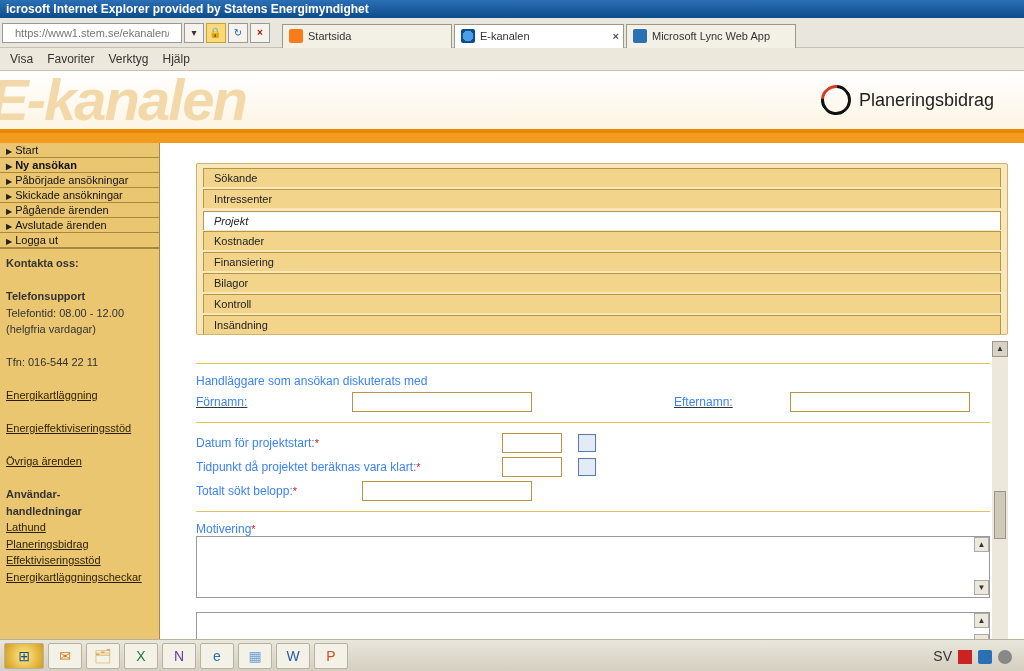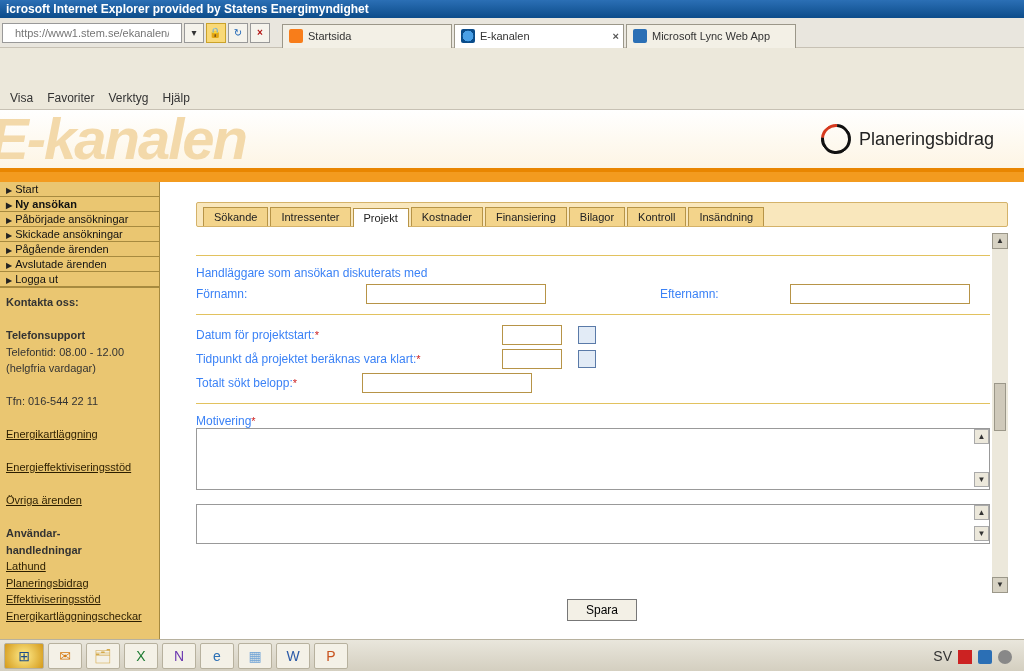--- a/index.html
+++ b/index.html
@@ -43,21 +43,21 @@
   .fav-orange { background: #f87d1a; }
   .fav-ie { background: radial-gradient(circle, #4aa0e6 55%, #0a4c8a 56%); }
   .fav-lync { background: #2b6fb5; }
   .tab-x { position: absolute; right: 4px; font-weight: bold; color: #555; cursor: pointer; }
 
   
   .menubar {
     background: #ece8db; border-bottom: 1px solid #c7c1b4;
     display: flex; gap: 14px; padding: 4px 10px; font-size: 12px;
   }
-  .menubar span { cursor: pointer; margin-top: 39px; }
+  .menubar span { cursor: pointer; }
 
   
   .banner {
     height: 62px; background: linear-gradient(#fff, #fdf5e4);
     border-bottom: 4px solid #e98600; position: relative; overflow: hidden;
   }
   .banner-text {
     font-family: Arial, sans-serif; font-style: italic; font-weight: bold;
     font-size: 58px; color: #f3d9aa; margin-left: -10px; line-height: 58px;
     letter-spacing: -2px;
@@ -86,27 +86,27 @@
   }
   .nav a::before { content: "▶"; font-size: 8px; margin-right: 3px; color: #222; }
   .nav a.sel { font-weight: bold; }
   .side-block { padding: 6px 6px 10px 6px; line-height: 1.5; }
   .side-block b { display: block; }
   .side-block a.link { color: #2c1e00; text-decoration: underline; cursor: pointer; }
 
   .content { flex: 1; position: relative; padding: 20px 16px 0 36px; }
   .tabrow {
     background: #f9e7bc; border: 1px solid #d4b269; padding: 4px 6px 0 6px;
-    display: flex; gap: 2px; border-radius: 2px;
+    display: flex; gap: 2px; border-radius: 2px; flex-direction: column;
   }
   .ftab {
     border: 1px solid #b79447; border-bottom: none; padding: 3px 10px; background: #f3d48b;
     font-size: 11px; cursor: pointer; color: #222;
   }
-  .ftab.active { background: #fff; position: relative; top: 1px; }
+  .ftab.active { background: #fff; position: relative; top: 1px; font-style: italic; }
 
   .form-panel {
     border-top: 0; margin-top: 6px; position: relative; height: 360px;
     overflow: hidden; padding-right: 18px;
   }
   .scrolltrack {
     position: absolute; right: 0; top: 0; width: 16px; height: 100%;
     background: #ece8db;
   }
   .scroll-up, .scroll-down {
@@ -149,21 +149,21 @@
   .ta-scroll-up { top: 1px; } .ta-scroll-down { bottom: 5px; }
 
   .spara-row { text-align: center; margin-top: 6px; }
   .spara {
     border: 1px solid #777; background: #f3f0e6; padding: 3px 18px;
     font-size: 12px; cursor: pointer;
   }
 
   .name-grid {
     display: grid; grid-template-columns: 150px 200px 1fr 110px 200px;
-    gap: 20px; align-items: center; margin-top: 4px;
+    gap: 6px; align-items: center; margin-top: 4px; text-decoration: underline;
   }
 
   
   .taskbar {
     position: absolute; left: 0; bottom: 0; width: 100%; height: 32px;
     background: linear-gradient(#e9e6dc, #d4cfc0);
     border-top: 1px solid #b7b19e; display: flex; align-items: center; padding: 0 4px;
   }
   .task-btn {
     width: 34px; height: 26px; border: 1px solid #b7b19e; border-radius: 2px;

